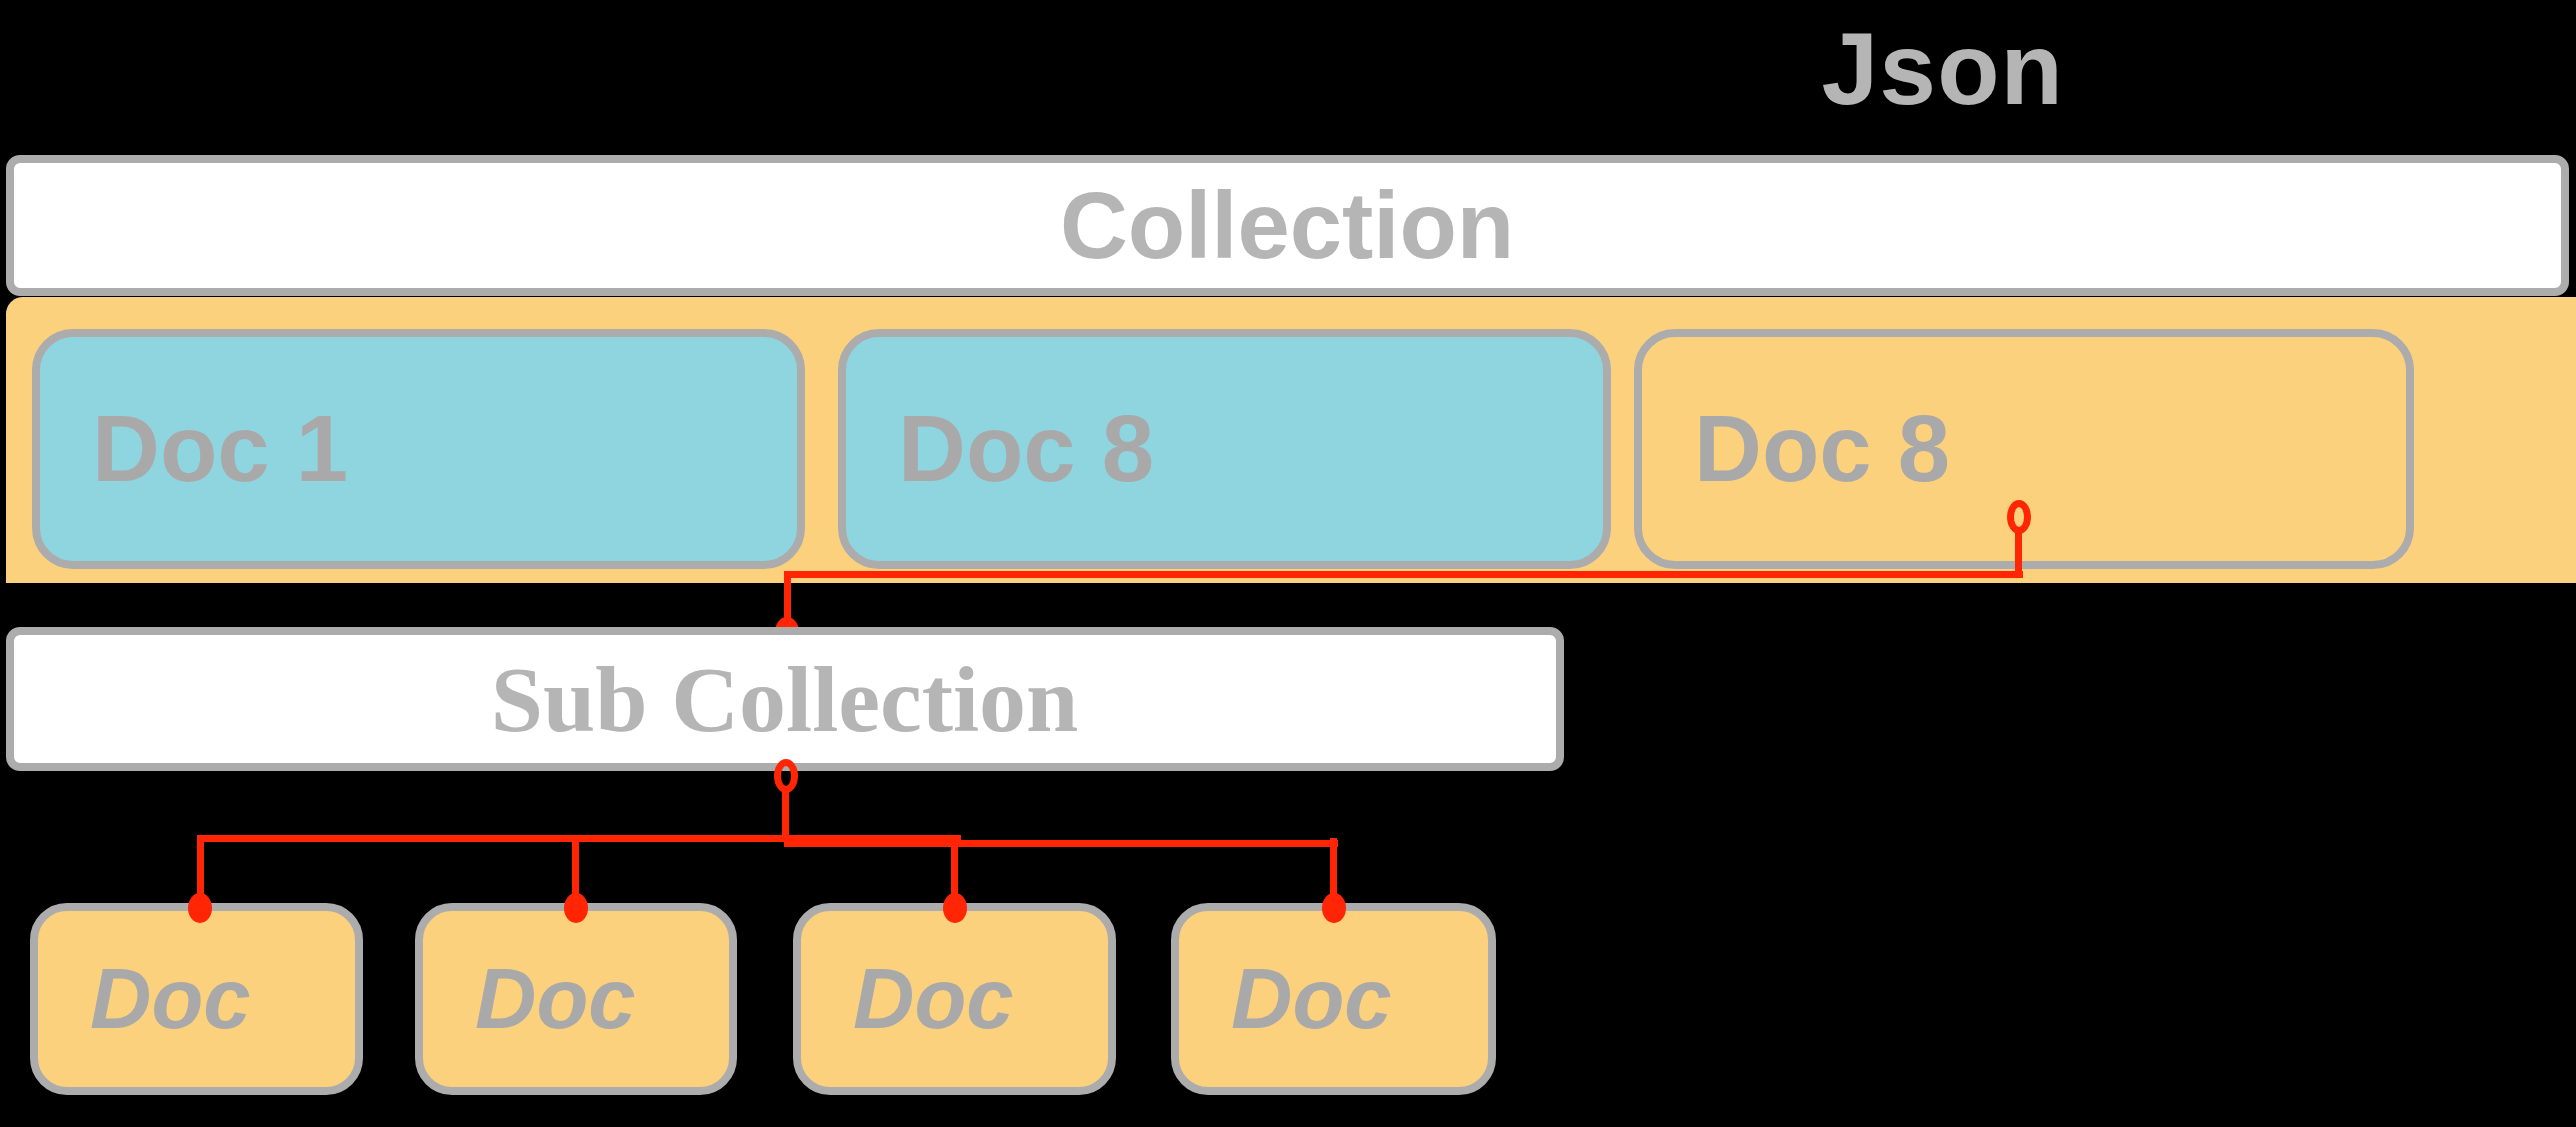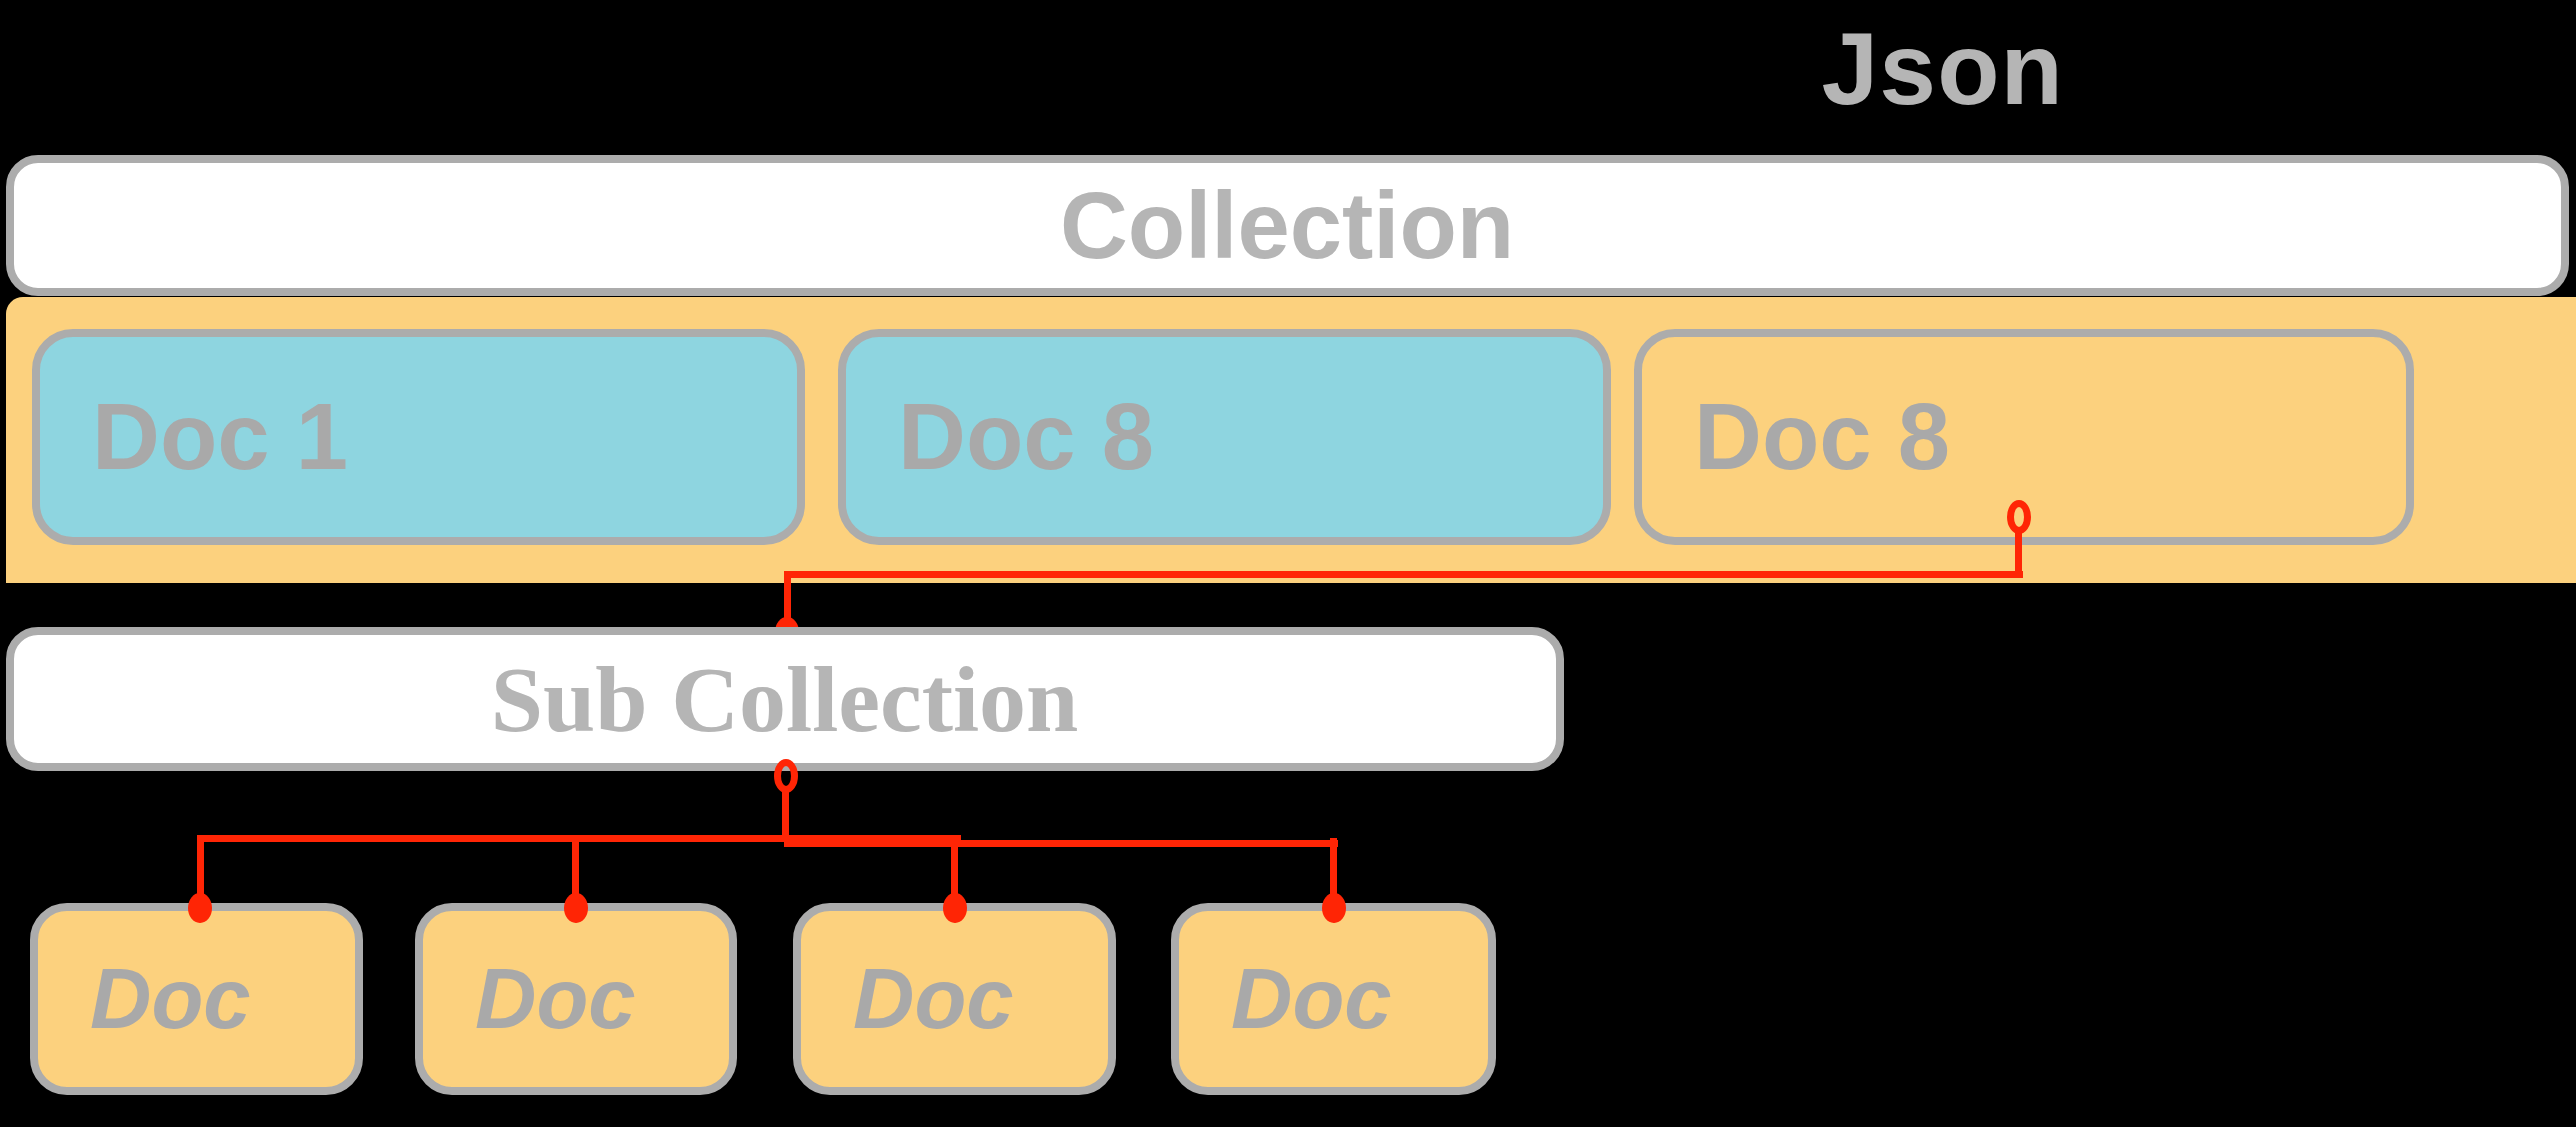--- a/index.html
+++ b/index.html
@@ -29,39 +29,39 @@
     text-align:right;
     font-size:102px;line-height:106px;
     color:var(--text-light);
     letter-spacing:1.1px;
   }
 
   
   .bar{
     background:var(--bar-fill);
     border:8.4px solid var(--border-gray);
-    border-radius:32px;
+    border-radius:14px;
     display:flex;align-items:center;justify-content:center;
     font-size:94px;
     color:var(--text-light);
     box-sizing:border-box;
   }
   .bar.collection{left:5.6px;top:155px;width:2563px;height:141px;}
   .bar.subcollection{left:5.6px;top:627px;width:1558px;height:144px;font-family:Liberation Serif, serif;}
 
   
   .band{
     left:5.6px;top:297px;width:2570px;height:286px;
     background:var(--band);
     border-top-left-radius:17px;
   }
 
   
   .doc{
-    top:329px;height:216px;
+    top:329px;height:240px;
     border:8.4px solid var(--border-gray);
     border-radius:41px;
     box-sizing:border-box;
     display:flex;align-items:center;
     padding-left:52px;
     font-size:94px;
     color:var(--text-dark);
     background:var(--band);
   }
   .doc.teal{background:var(--teal);}

